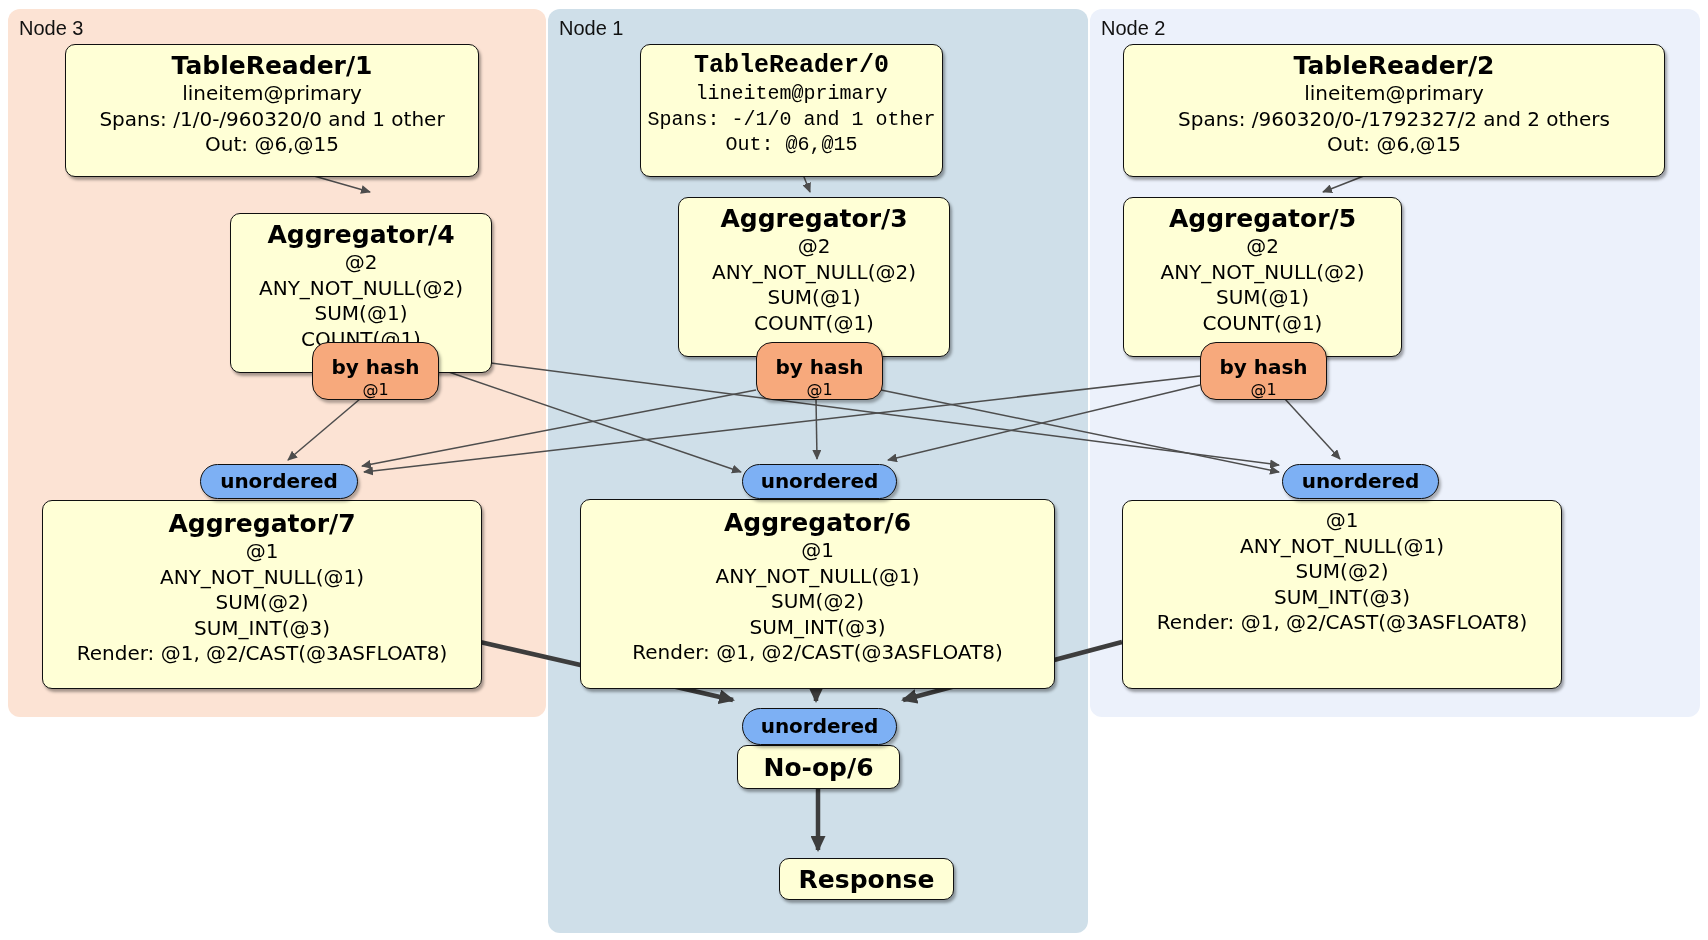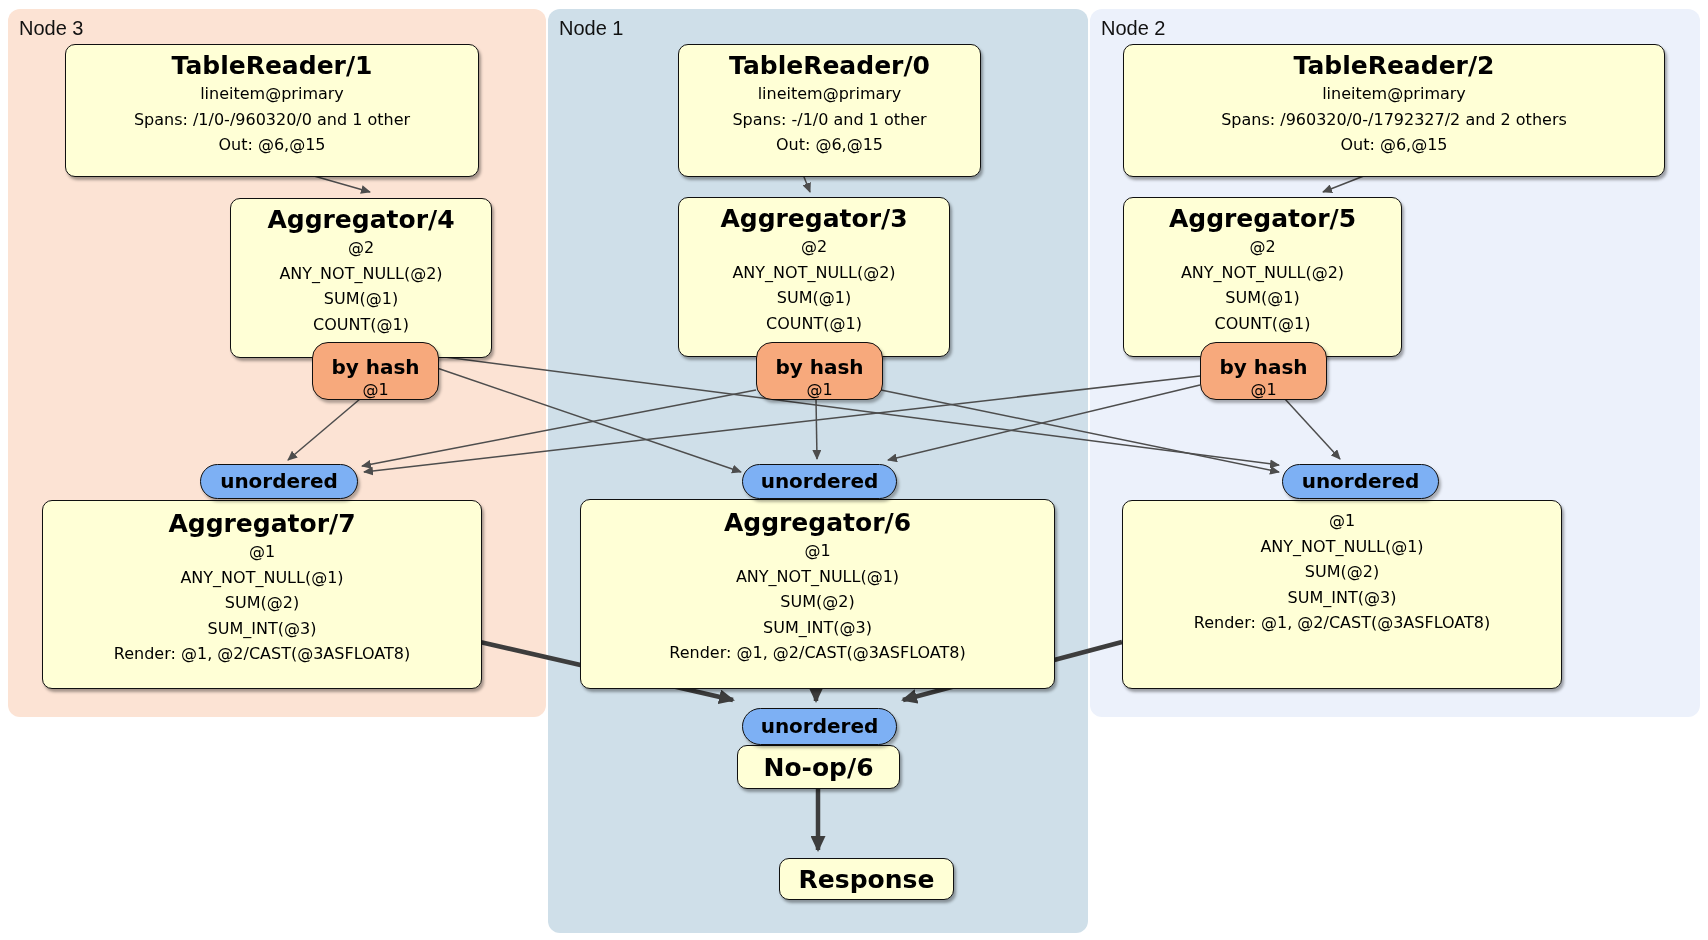--- a/index.html
+++ b/index.html
@@ -15,21 +15,21 @@
   }
   #region-node3{left:8px;top:9px;width:538px;height:708px;background:var(--node3-bg);}
   #region-node1{left:548px;top:9px;width:540px;height:924px;background:var(--node1-bg);}
   #region-node2{left:1090px;top:9px;width:610px;height:708px;background:var(--node2-bg);}
   svg.edges{position:absolute;left:0;top:0;z-index:2;}
   .pbox{
     position:absolute;background:var(--box-bg);border:1.7px solid #101010;border-radius:10px;
     box-shadow:2px 3px 3px rgba(0,0,0,0.35);text-align:center;z-index:3;
   }
   .pbox .title{font-size:25px;font-weight:bold;line-height:31px;white-space:nowrap;}
-  .pbox .line{font-size:16px;line-height:25.5px;white-space:nowrap;}
+  .pbox .line{font-size:20px;line-height:25.5px;white-space:nowrap;}
   .router{
     position:absolute;background:var(--router-bg);border:1.7px solid #101010;border-radius:16px;
     box-shadow:2px 3px 3px rgba(0,0,0,0.3);text-align:center;z-index:4;width:125px;height:56px;
   }
   .router .rlabel{font-size:20px;font-weight:bold;line-height:26px;margin-top:11px;}
   .router .rdetail{font-size:16px;line-height:20px;}
   .sync{
     position:absolute;background:var(--sync-bg);border:1.7px solid #101010;border-radius:999px;
     box-shadow:2px 3px 3px rgba(0,0,0,0.3);text-align:center;z-index:4;height:33px;
     font-size:20px;font-weight:bold;line-height:33px;
@@ -82,34 +82,34 @@
       <line x1="818" y1="789" x2="818" y2="850" marker-end="url(#arrT)"></line>
     </g>
   </svg>
 
   <div class="pbox pad6" style="left:65px;top:44px;width:412px;height:126px;">
     <div class="title">TableReader/1</div>
     <div class="line">lineitem@primary</div>
     <div class="line">Spans: /1/0-/960320/0 and 1 other</div>
     <div class="line">Out: @6,@15</div>
   </div>
-  <div class="pbox pad6" style="left:678px;top:44px;width:301px;height:126px;">
+  <div class="pbox pad6" style="left:640px;top:44px;width:301px;height:126px;font-family:Liberation Mono, monospace;">
     <div class="title">TableReader/0</div>
     <div class="line">lineitem@primary</div>
     <div class="line">Spans: -/1/0 and 1 other</div>
     <div class="line">Out: @6,@15</div>
   </div>
   <div class="pbox pad6" style="left:1123px;top:44px;width:540px;height:126px;">
     <div class="title">TableReader/2</div>
     <div class="line">lineitem@primary</div>
     <div class="line">Spans: /960320/0-/1792327/2 and 2 others</div>
     <div class="line">Out: @6,@15</div>
   </div>
 
-  <div class="pbox pad6" style="left:230px;top:198px;width:260px;height:153px;">
+  <div class="pbox pad6" style="left:230px;top:213px;width:260px;height:153px;">
     <div class="title">Aggregator/4</div>
     <div class="line">@2</div>
     <div class="line">ANY_NOT_NULL(@2)</div>
     <div class="line">SUM(@1)</div>
     <div class="line">COUNT(@1)</div>
   </div>
   <div class="pbox pad6" style="left:678px;top:197px;width:270px;height:153px;">
     <div class="title">Aggregator/3</div>
     <div class="line">@2</div>
     <div class="line">ANY_NOT_NULL(@2)</div>

